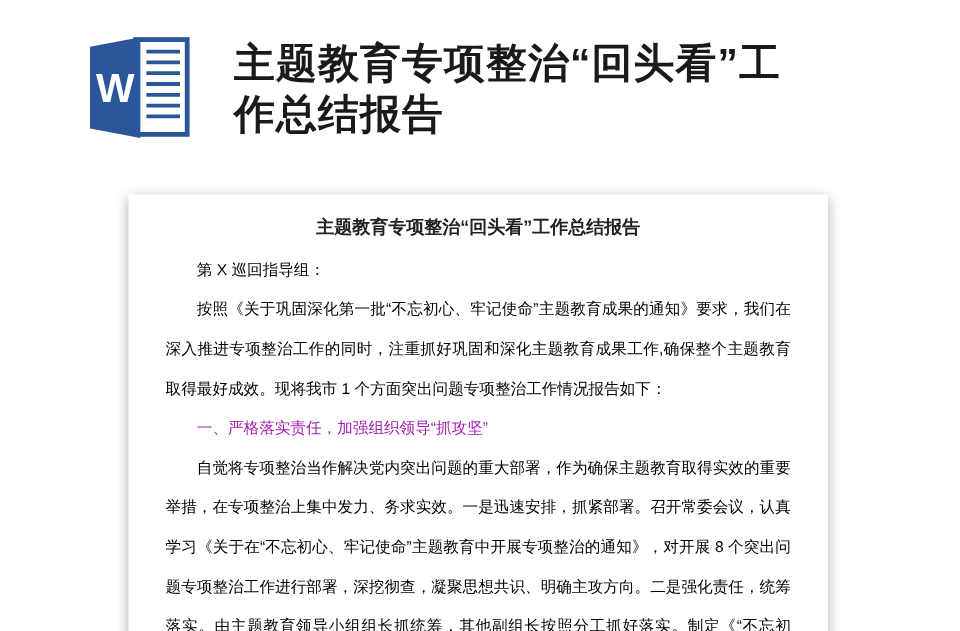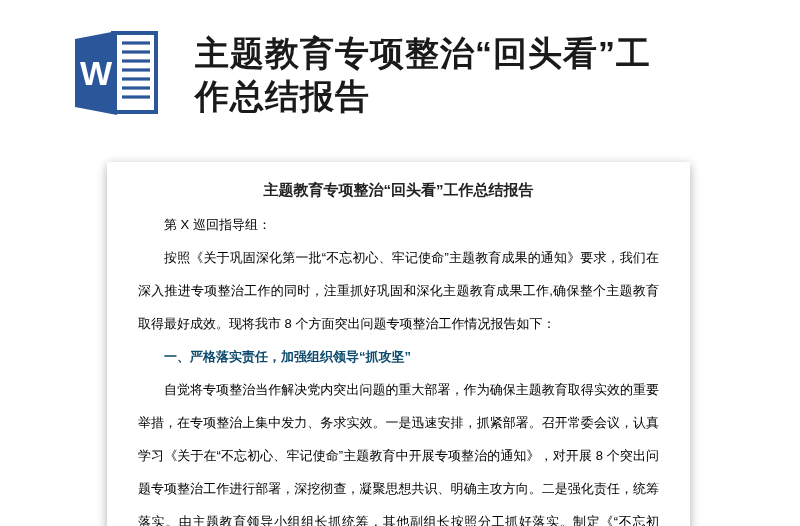--- a/index.html
+++ b/index.html
@@ -49,22 +49,22 @@
   }
   .para {
     margin: 0;
     font-size: 13px;
     line-height: 33px;
     color: #000000;
     text-align: justify;
     text-indent: 2em;
   }
   .para.heading {
-    font-weight: 700;
-    color: #0c4a6e;
+    font-weight: 400;
+    color: #a21caf;
   }
 </style>
 </head>
 <body>
 
 <div class="header">
   <svg class="word-icon" viewBox="0 0 84 86" aria-hidden="true">
 
     <rect x="38" y="3" width="43" height="79" fill="#ffffff" stroke="#2b579a" stroke-width="4"></rect>
 
@@ -80,16 +80,16 @@
 
     <polygon points="0,9 42,1 42,85 0,77" fill="#2b579a"></polygon>
     <text x="21" y="55" text-anchor="middle" font-size="34" font-weight="bold" font-family="Liberation Sans, DejaVu Sans, sans-serif" fill="#ffffff">W</text>
   </svg>
   <h1 class="header-title">主题教育专项整治“回头看”工作总结报告</h1>
 </div>
 
 <div class="doc-page">
   <h2 class="doc-title">主题教育专项整治“回头看”工作总结报告</h2>
   <p class="para">第 X 巡回指导组：</p>
-  <p class="para">按照《关于巩固深化第一批“不忘初心、牢记使命”主题教育成果的通知》要求，我们在深入推进专项整治工作的同时，注重抓好巩固和深化主题教育成果工作,确保整个主题教育取得最好成效。现将我市 8 个方面突出问题专项整治工作情况报告如下：</p>
+  <p class="para">按照《关于巩固深化第一批“不忘初心、牢记使命”主题教育成果的通知》要求，我们在深入推进专项整治工作的同时，注重抓好巩固和深化主题教育成果工作,确保整个主题教育取得最好成效。现将我市 1 个方面突出问题专项整治工作情况报告如下：</p>
   <p class="para heading">一、严格落实责任，加强组织领导“抓攻坚”</p>
   <p class="para">自觉将专项整治当作解决党内突出问题的重大部署，作为确保主题教育取得实效的重要举措，在专项整治上集中发力、务求实效。一是迅速安排，抓紧部署。召开常委会议，认真学习《关于在“不忘初心、牢记使命”主题教育中开展专项整治的通知》，对开展 8 个突出问题专项整治工作进行部署，深挖彻查，凝聚思想共识、明确主攻方向。二是强化责任，统筹落实。由主题教育领导小组组长抓统筹，其他副组长按照分工抓好落实。制定《“不忘初心、牢记使命”8 个方面突出问题专项整治工作</p>
 </div>
 
 </body></html>

